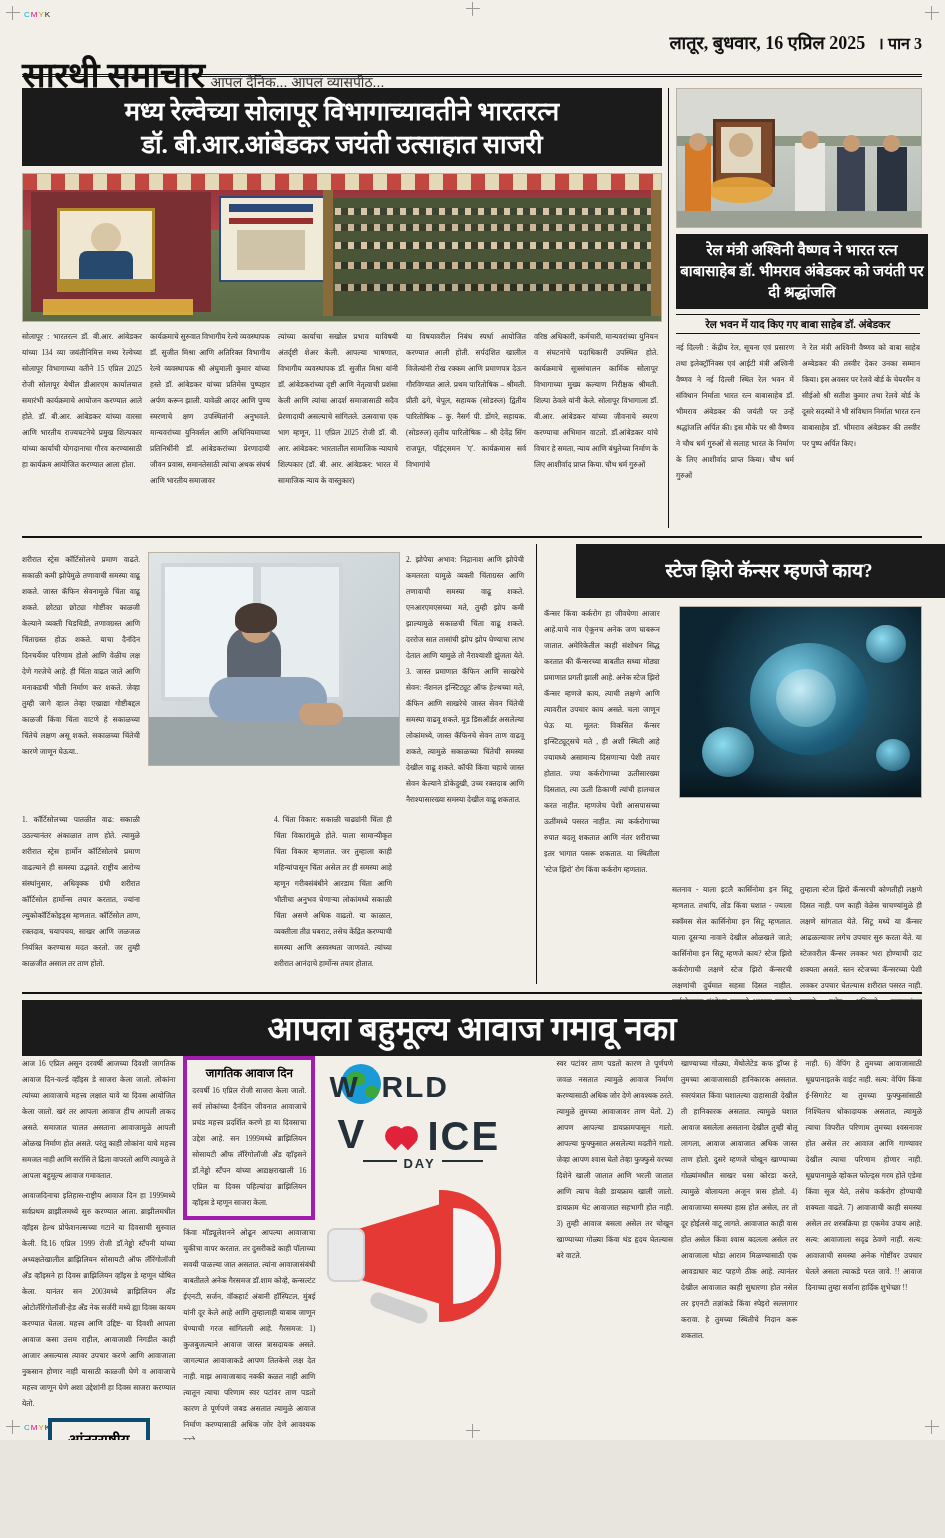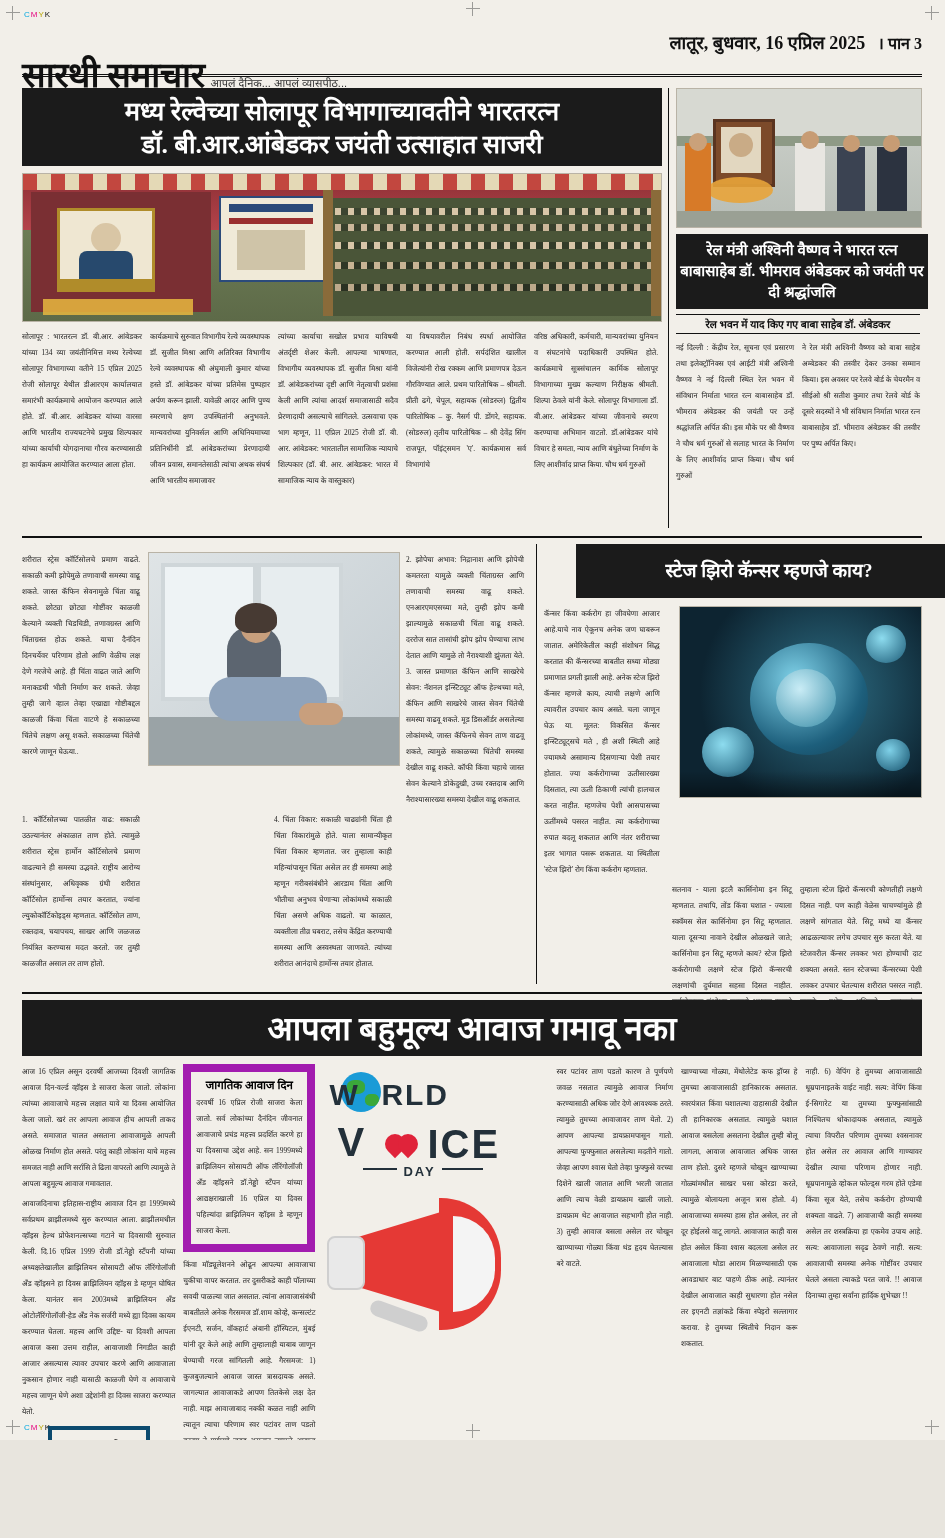--- a/index.html
+++ b/index.html
@@ -15,21 +15,21 @@
   .crop-mark:after{top:6px;left:0;height:1px;width:14px;}
   .cmyk{position:absolute;font-size:8px;letter-spacing:1px;color:#222;font-family:"Liberation Sans",sans-serif;}
   .cmyk span.c{color:#00a8e0;}
   .cmyk span.m{color:#e5007d;}
   .cmyk span.y{color:#b8a400;}
   .cmyk span.k{color:#111;}
 
   
   .masthead{position:absolute;left:22px;top:22px;width:900px;height:52px;border-bottom:3px double #111;}
   .mast-title{font-family:"Liberation Serif",serif;font-weight:bold;font-size:35px;color:#111;letter-spacing:-0.5px;}
-  .mast-sub{font-size:11px;color:#333;margin-left:6px;}
+  .mast-sub{font-size:14px;color:#333;margin-left:6px;}
   .mast-left{position:absolute;left:0;top:16px;display:flex;align-items:baseline;margin-top:12px;}
   .mast-right{position:absolute;right:0;top:8px;font-family:"Liberation Serif",serif;font-weight:bold;font-size:18px;color:#111;}
   .mast-right .page-no{font-size:16px;margin-left:8px;}
 
   
   .col-text{font-family:"Liberation Serif",serif;font-size:7.4px;line-height:16px;text-align:justify;color:#1a1a1a;}
 
   
   .headline-main{
     background:#1b1b1b;color:#fff;font-family:"Liberation Serif",serif;font-weight:bold;
@@ -37,21 +37,21 @@
   }
 
   
   .sec{position:absolute;}
   .photo{background:#cfcabd;position:relative;overflow:hidden;border:1px solid #b9b3a6;}
   .cap{font-family:"Liberation Serif",serif;font-weight:bold;text-align:center;color:#111;}
   .crowd-row{position:absolute;left:0;right:0;height:7px;}
   .portrait-frame{position:absolute;border:3px solid #b08c2a;background:#efe7d2;}
 
   .box-border{border:4px solid #0c4a6e;}
-  .heavy{border:8px solid #a21caf;}
+  .heavy{border:4px solid #a21caf;}
 
   
   .world-text{font-family:"Liberation Sans",sans-serif;font-weight:bold;letter-spacing:2px;}
 </style>
 </head>
 <body>
 
 <div class="page">
 
   <div class="crop-mark" style="left:6px;top:6px;"></div>
@@ -227,21 +227,21 @@
       <div class="col-text" style="width:122px;">तुम्हाला स्टेज झिरो कॅन्सरची कोणतीही लक्षणे दिसत नाही. पण काही वेळेस चाचण्यांमुळे ही लक्षणे सांगतात येते. सिटू मध्ये या कॅन्सर आढळल्यावर लगेच उपचार सुरु करता येते. या स्टेजवरील कॅन्सर लवकर भरा होण्याची दाट शक्यता असते.
 स्तन स्टेजच्या कॅन्सरच्या पेशी लवकर उपचार घेतल्यास शरीरात पसरत नाही. यामुळे उशेष अधिकचे फुफ्फुसांच्या कर्करोगानंतर लवकर बऱ्या होतात.</div>
     </div>
   </div>
 
   <div style="position:absolute;left:22px;top:992px;width:900px;height:2px;background:#111;"></div>
 
   <div class="sec" style="left:22px;top:1000px;width:900px;">
     <div class="headline-main" style="width:900px;padding:10px 0 8px 0;font-size:33px;line-height:38px;">आपला बहुमूल्य आवाज गमावू नका</div>
 
-    <div style="display:flex;gap:8px;margin-top:8px;">
+    <div style="display:flex;gap:8px;">
 
       <div style="width:158px;">
         <div class="col-text">आज 16 एप्रिल असून दरवर्षी आजच्या दिवशी जागतिक आवाज दिन-वर्ल्ड व्हॉइस डे साजरा केला जातो. लोकांना त्यांच्या आवाजाचे महत्त्व लक्षात यावे या दिवस आयोजित केला जातो. खरं तर आपला आवाज हीच आपली ताकद असते. समाजात चालत असताना आवाजामुळे आपली ओळख निर्माण होत असते. परंतु काही लोकांना याचे महत्त्व समजत नाही आणि सर्रासि ते ढिला वापरतो आणि त्यामुळे ते आपला बहुमूल्य आवाज गमावतात.</div>
         <div class="col-text" style="margin-top:4px;">आवाजदिनाचा इतिहास-राष्ट्रीय आवाज दिन हा 1999मध्ये सर्वप्रथम ब्राझीलमध्ये सुरु करण्यात आला. ब्राझीलमधील व्हॉइस हेल्थ प्रोफेशनल्सच्या गटाने या दिवसाची सुरुवात केली. दि.16 एप्रिल 1999 रोजी डॉ.नेड्डो स्टॅंपनी यांच्या अध्यक्षतेखालील ब्राझिलियन सोसायटी ऑफ लॅरिंगोलॉजी अँड व्हॉइसने हा दिवस ब्राझिलियन व्हॉइस डे म्हणून घोषित केला. यानंतर सन 2003मध्ये ब्राझिलियन अँड ओटोलॅरिंगोलॉजी-हेड अँड नेक सर्जरी मध्ये ह्या दिवस कायम करण्यात घेतला.
 महत्त्व आणि उद्दिष्ट-
 या दिवशी आपला आवाज कसा उत्तम राहील, आवाजाशी निगडीत काही आजार असल्यास त्यावर उपचार करणे आणि आवाजाला नुकसान होणार नाही यासाठी काळजी घेणे व आवाजाचे महत्त्व जाणून घेणे अशा उद्देशांनी हा दिवस साजरा करण्यात येतो.</div>
         <div class="box-border" style="margin:6px auto 0 auto;width:86px;padding:8px 4px;text-align:center;font-family:'Liberation Serif',serif;font-weight:bold;font-size:15px;line-height:20px;">आंतरराष्ट्रीय आवाज दिन</div>
       </div>
 
       <div style="width:136px;">

